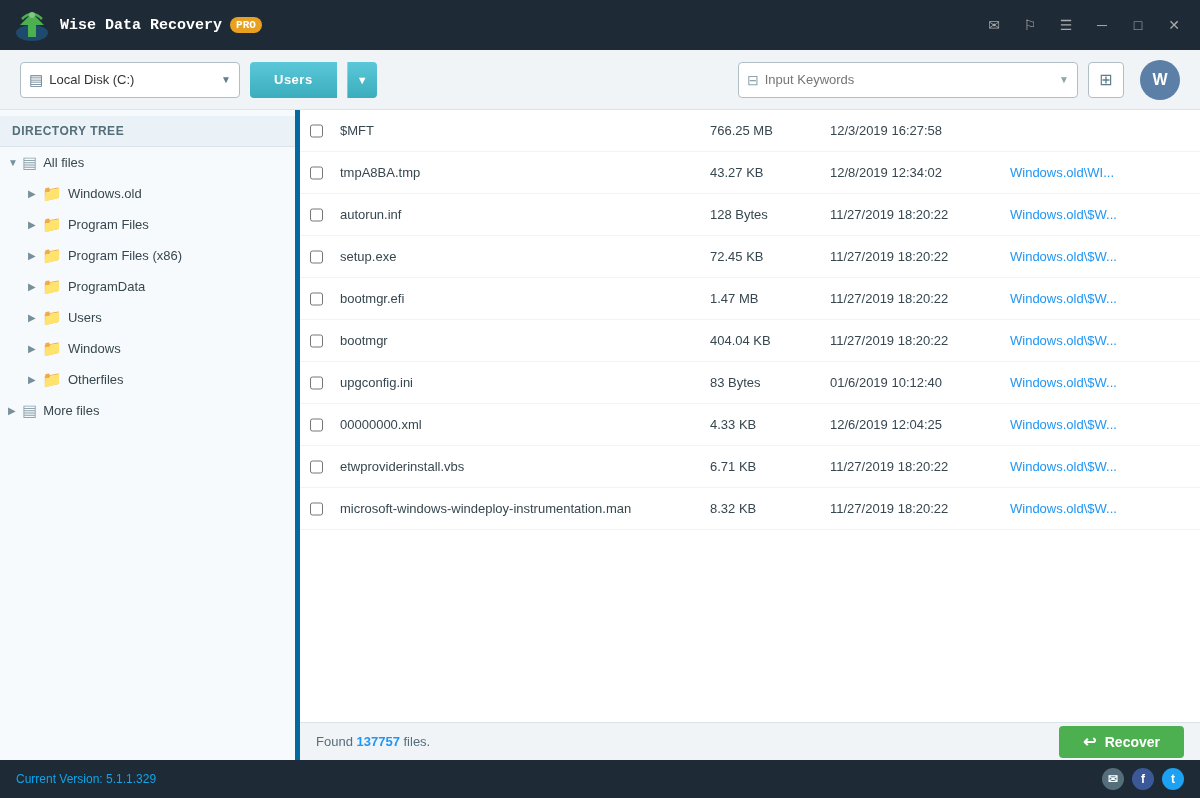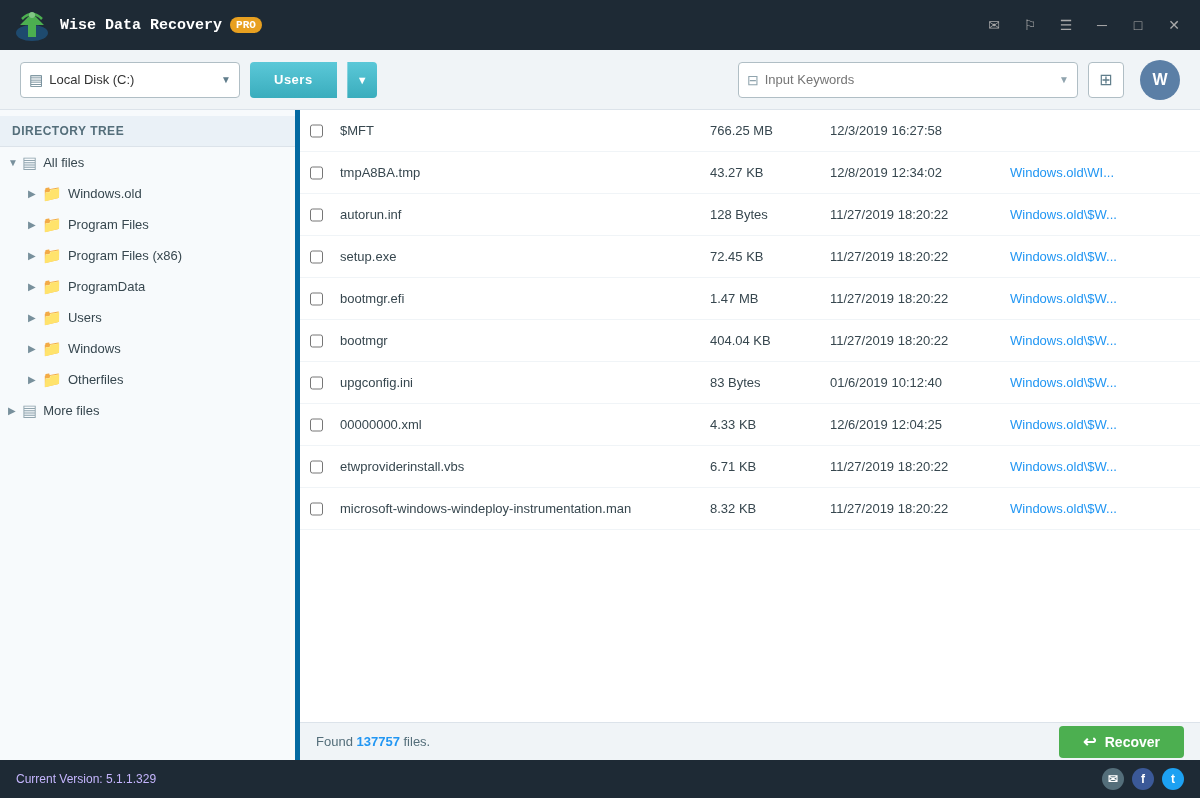--- a/index.html
+++ b/index.html
@@ -321,21 +321,21 @@
 
     
     #bottombar {
       height: 38px;
       background: #1e2a35;
       display: flex;
       align-items: center;
       padding: 0 16px;
       justify-content: space-between;
     }
-    .version-text { color: #c4b5fd; font-size: 12px; }
+    .version-text { color: #0ea5e9; font-size: 12px; }
     .social-icons { display: flex; gap: 8px; }
     .social-icon {
       width: 22px;
       height: 22px;
       border-radius: 50%;
       display: flex;
       align-items: center;
       justify-content: center;
       font-size: 12px;
       font-weight: 700;

